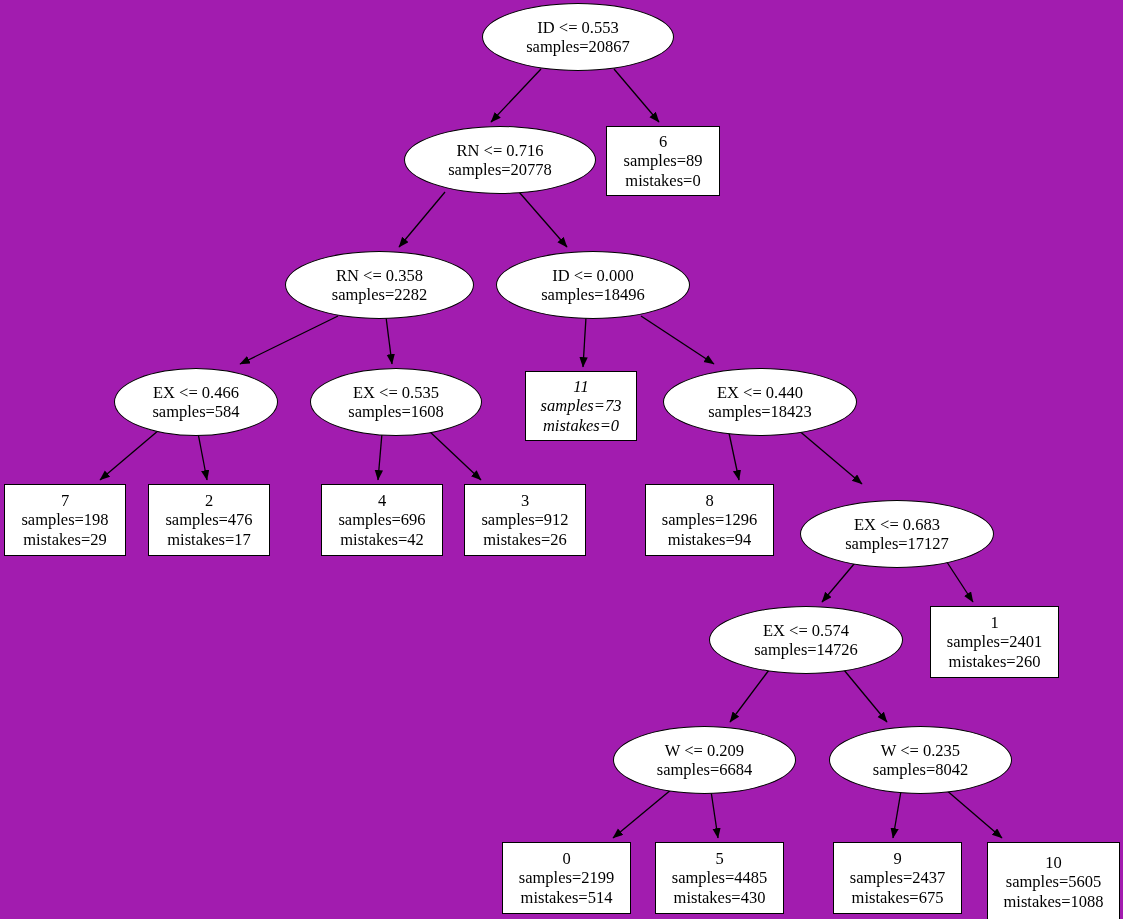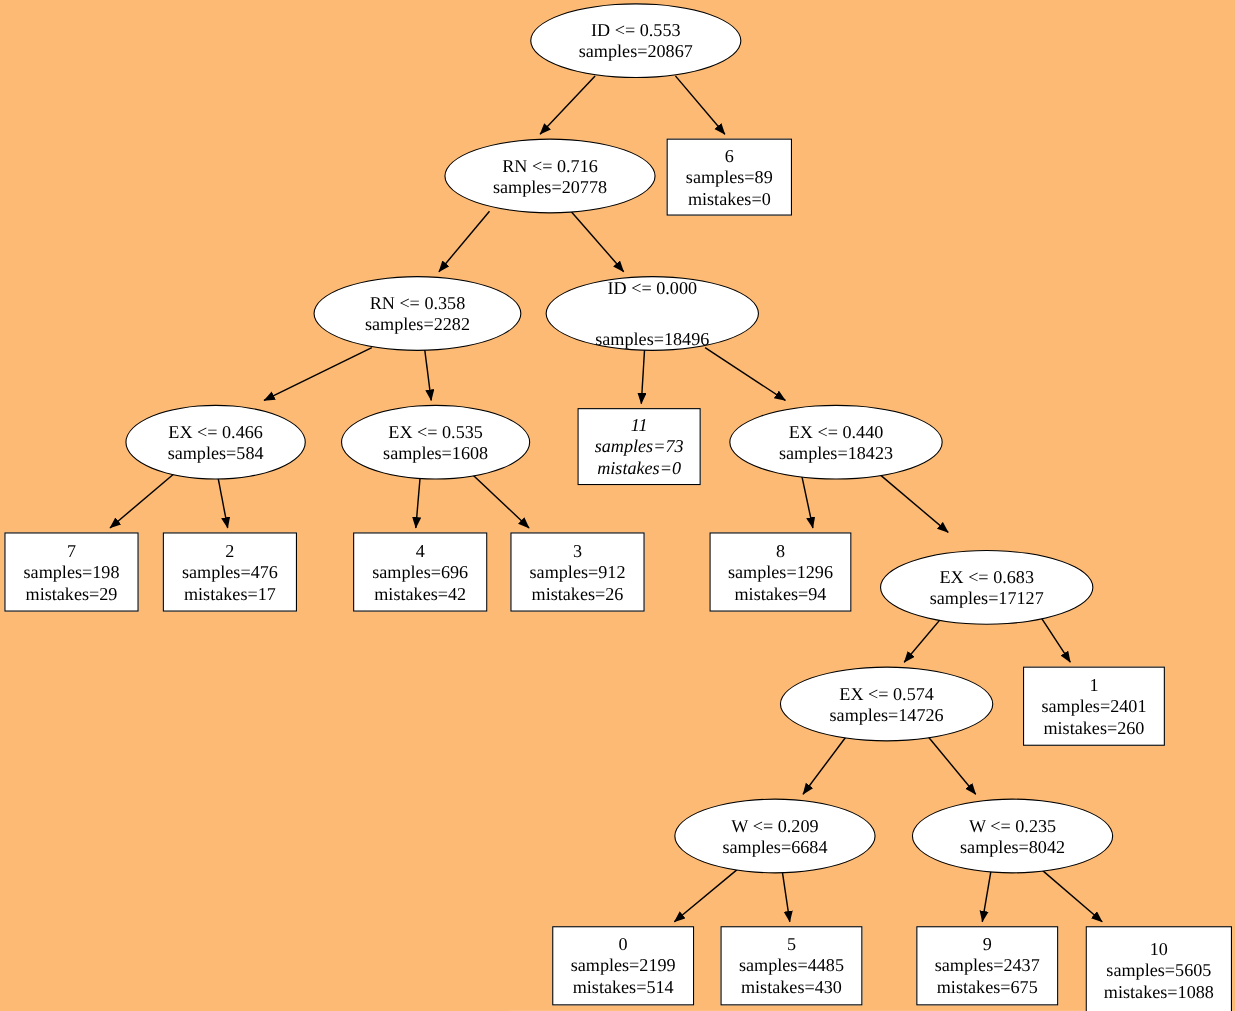--- a/index.html
+++ b/index.html
@@ -4,21 +4,21 @@
 <style>
   html, body {
     margin: 0;
     padding: 0;
     background: #ffffff;
   }
   #canvas {
     position: relative;
     width: 1123px;
     height: 919px;
-    background: #fdba74;
+    background: #a21caf;
     font-family: "Liberation Serif", "DejaVu Serif", serif;
     overflow: hidden;
   }
   #edge-layer {
     position: absolute;
     left: 0;
     top: 0;
     width: 1123px;
     height: 919px;
     pointer-events: none;
@@ -95,21 +95,21 @@
       </div>
       <div class="node leaf" style="left: 606px; top: 126px; width: 114px; height: 70px;">
         <span class="line">6</span>
         <span class="line">samples=89</span>
         <span class="line">mistakes=0</span>
       </div>
       <div class="node internal" style="left: 285px; top: 251px; width: 189px; height: 68px;">
         <span class="line">RN &lt;= 0.358</span>
         <span class="line">samples=2282</span>
       </div>
-      <div class="node internal" style="left: 496px; top: 251px; width: 194px; height: 68px; justify-content: space-between;">
+      <div class="node internal" style="left: 496px; top: 251px; width: 194px; height: 68px;">
         <span class="line">ID &lt;= 0.000</span>
         <span class="line">samples=18496</span>
       </div>
       <div class="node internal" style="left: 114px; top: 368px; width: 164px; height: 68px;">
         <span class="line">EX &lt;= 0.466</span>
         <span class="line">samples=584</span>
       </div>
       <div class="node internal" style="left: 310px; top: 368px; width: 172px; height: 68px;">
         <span class="line">EX &lt;= 0.535</span>
         <span class="line">samples=1608</span>

